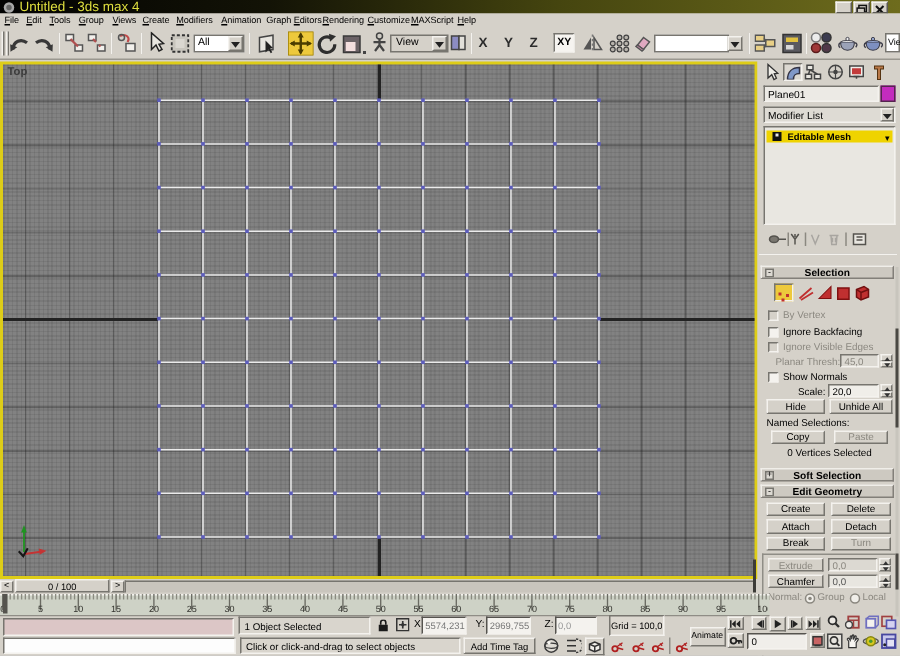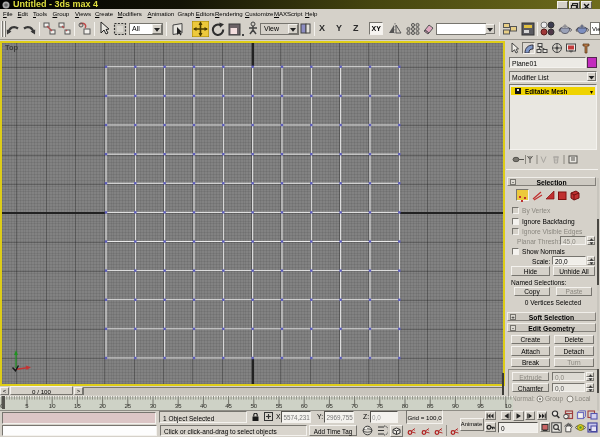--- a/index.html
+++ b/index.html
@@ -8,21 +8,21 @@
 .btn svg{display:block;margin:0 auto;}
 .hdr{background:#cdc9c1;border-top:1px solid #f0eee9;border-left:1px solid #f0eee9;border-right:1px solid #827f79;border-bottom:1px solid #827f79;}
 </style></head>
 <body>
 <div id="app">
 <div class="abs" style="left:0;top:0;width:600px;height:9px;background:linear-gradient(90deg,#020202 0%,#131306 30%,#45450f 62%,#6e6c1d 100%);"></div>
     <svg class="abs" style="left:2px;top:1px" width="8" height="8">
       <circle cx="4" cy="4" r="3.5" fill="#a8a8a8"></circle>
       <circle cx="4" cy="4" r="1.8" fill="#666"></circle>
     </svg>
-    <div class="abs" style="left:13px;top:0px;font-size:9px;line-height:9px;letter-spacing:0.15px;font-weight:bold;color:#dfdf3f;letter-spacing:0px;text-align:center;">Untitled - 3ds max 4</div>
+    <div class="abs" style="left:13px;top:0px;font-size:9px;line-height:9px;letter-spacing:0.15px;font-weight:normal;color:#dfdf3f;letter-spacing:0px;text-align:center;">Untitled - 3ds max 4</div>
     <svg class="abs" style="left:557px;top:1px;background:#d5d1c9;border-top:1px solid #f4f2ee;border-left:1px solid #f4f2ee;border-right:1px solid #5c5a55;border-bottom:1px solid #5c5a55" width="11" height="8">
       <g>
         <rect x="2" y="6" width="5" height="1.6" fill="#111"></rect>
       </g>
     </svg>
     <svg class="abs" style="left:569px;top:1px;background:#d5d1c9;border-top:1px solid #f4f2ee;border-left:1px solid #f4f2ee;border-right:1px solid #5c5a55;border-bottom:1px solid #5c5a55" width="11" height="8">
       <g>
         <rect x="2.6" y="1.6" width="5" height="4.4" fill="none" stroke="#111" stroke-width="1"></rect>
         <rect x="1.4" y="3.4" width="5" height="4.4" fill="#cfcbc3" stroke="#111" stroke-width="1"></rect>
       </g>

